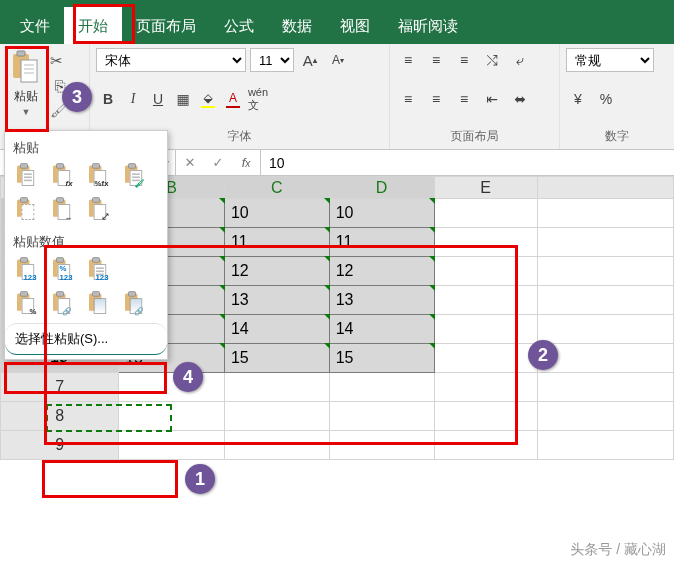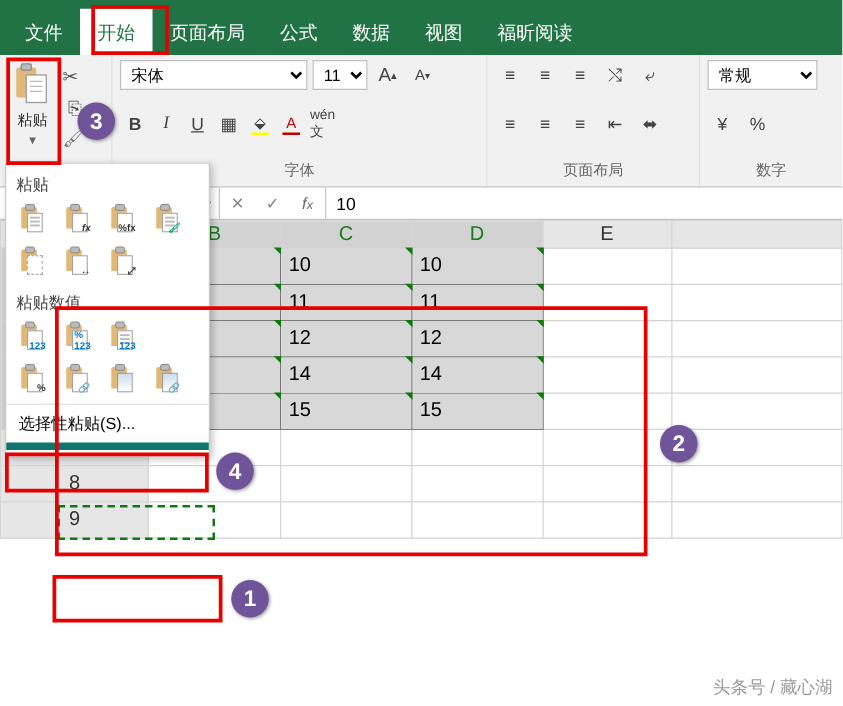--- a/index.html
+++ b/index.html
@@ -69,21 +69,21 @@
 table.grid .rowhdr{width:45px;text-align:center;background:#e6e6e6;}
 table.grid .rowhdr.sel{background:#d2d2d2;color:#1a7a1a;}
 .colB{width:114px;}.colC{width:113px;}.colD{width:113px;}.colE{width:113px;}
 .colA{width:130px;}
 
 
 .paste-dd{position:absolute;left:4px;top:130px;width:164px;background:#fff;border:1px solid var(--dd-border);box-shadow:2px 2px 6px rgba(0,0,0,.25);z-index:30;padding:4px 0;}
 .paste-dd .sect{font-size:13px;color:#444;padding:4px 8px;}
 .paste-dd .iconrow{display:flex;gap:6px;padding:2px 8px;}
 .paste-dd .pi{width:30px;height:30px;border:1px solid transparent;display:flex;align-items:center;justify-content:center;cursor:pointer;position:relative;}
-.paste-dd .special{border-top:1px solid #e0e0e0;border-bottom:6px solid #0f766e;padding:6px 10px;font-size:13px;cursor:pointer;}
+.paste-dd .special{border-top:1px solid #e0e0e0;border-bottom:1px solid #0f766e;padding:6px 10px;font-size:13px;cursor:pointer;border-radius:12px;}
 
 
 .cbico{width:22px;height:28px;position:relative;}
 .cbico .board{position:absolute;left:0;top:2px;width:16px;height:22px;background:var(--icon-gold);border-radius:2px 2px 0 0;}
 .cbico .board::before{content:"";position:absolute;left:4px;top:-3px;width:8px;height:5px;border:1px solid #888;border-radius:2px;background:#bbb;}
 .cbico .page{position:absolute;left:6px;top:8px;width:16px;height:20px;background:#fff;border:1px solid #999;}
 .cbico .page.lines::after{content:"";position:absolute;left:2px;top:3px;right:2px;height:2px;background:#bbb;box-shadow:0 4px 0 #bbb,0 8px 0 #bbb;}
 .mini{transform:scale(.78);transform-origin:top left;}
 .sub{position:absolute;right:-3px;bottom:-2px;font-size:10px;font-weight:bold;color:#333;}
 
@@ -248,20 +248,28 @@
         </tr>
   <tr>
           <th class="rowhdr sel"></th>
     <td class="selcell">12</td>
     <td class="selcell">12</td>
     <td class="selcell">12</td>
     <td></td>
           <td></td>
         </tr>
   <tr>
+          <th class="rowhdr sel"></th>
+    <td class="selcell"></td>
+    <td class="selcell">13</td>
+    <td class="selcell">13</td>
+    <td></td>
+          <td></td>
+        </tr>
+  <tr>
           <th class="rowhdr sel">5</th>
     <td class="selcell">14</td>
     <td class="selcell">14</td>
     <td class="selcell">14</td>
     <td></td>
           <td></td>
         </tr>
   <tr>
           <th class="rowhdr sel">6</th>
     <td class="selcell">15</td>

